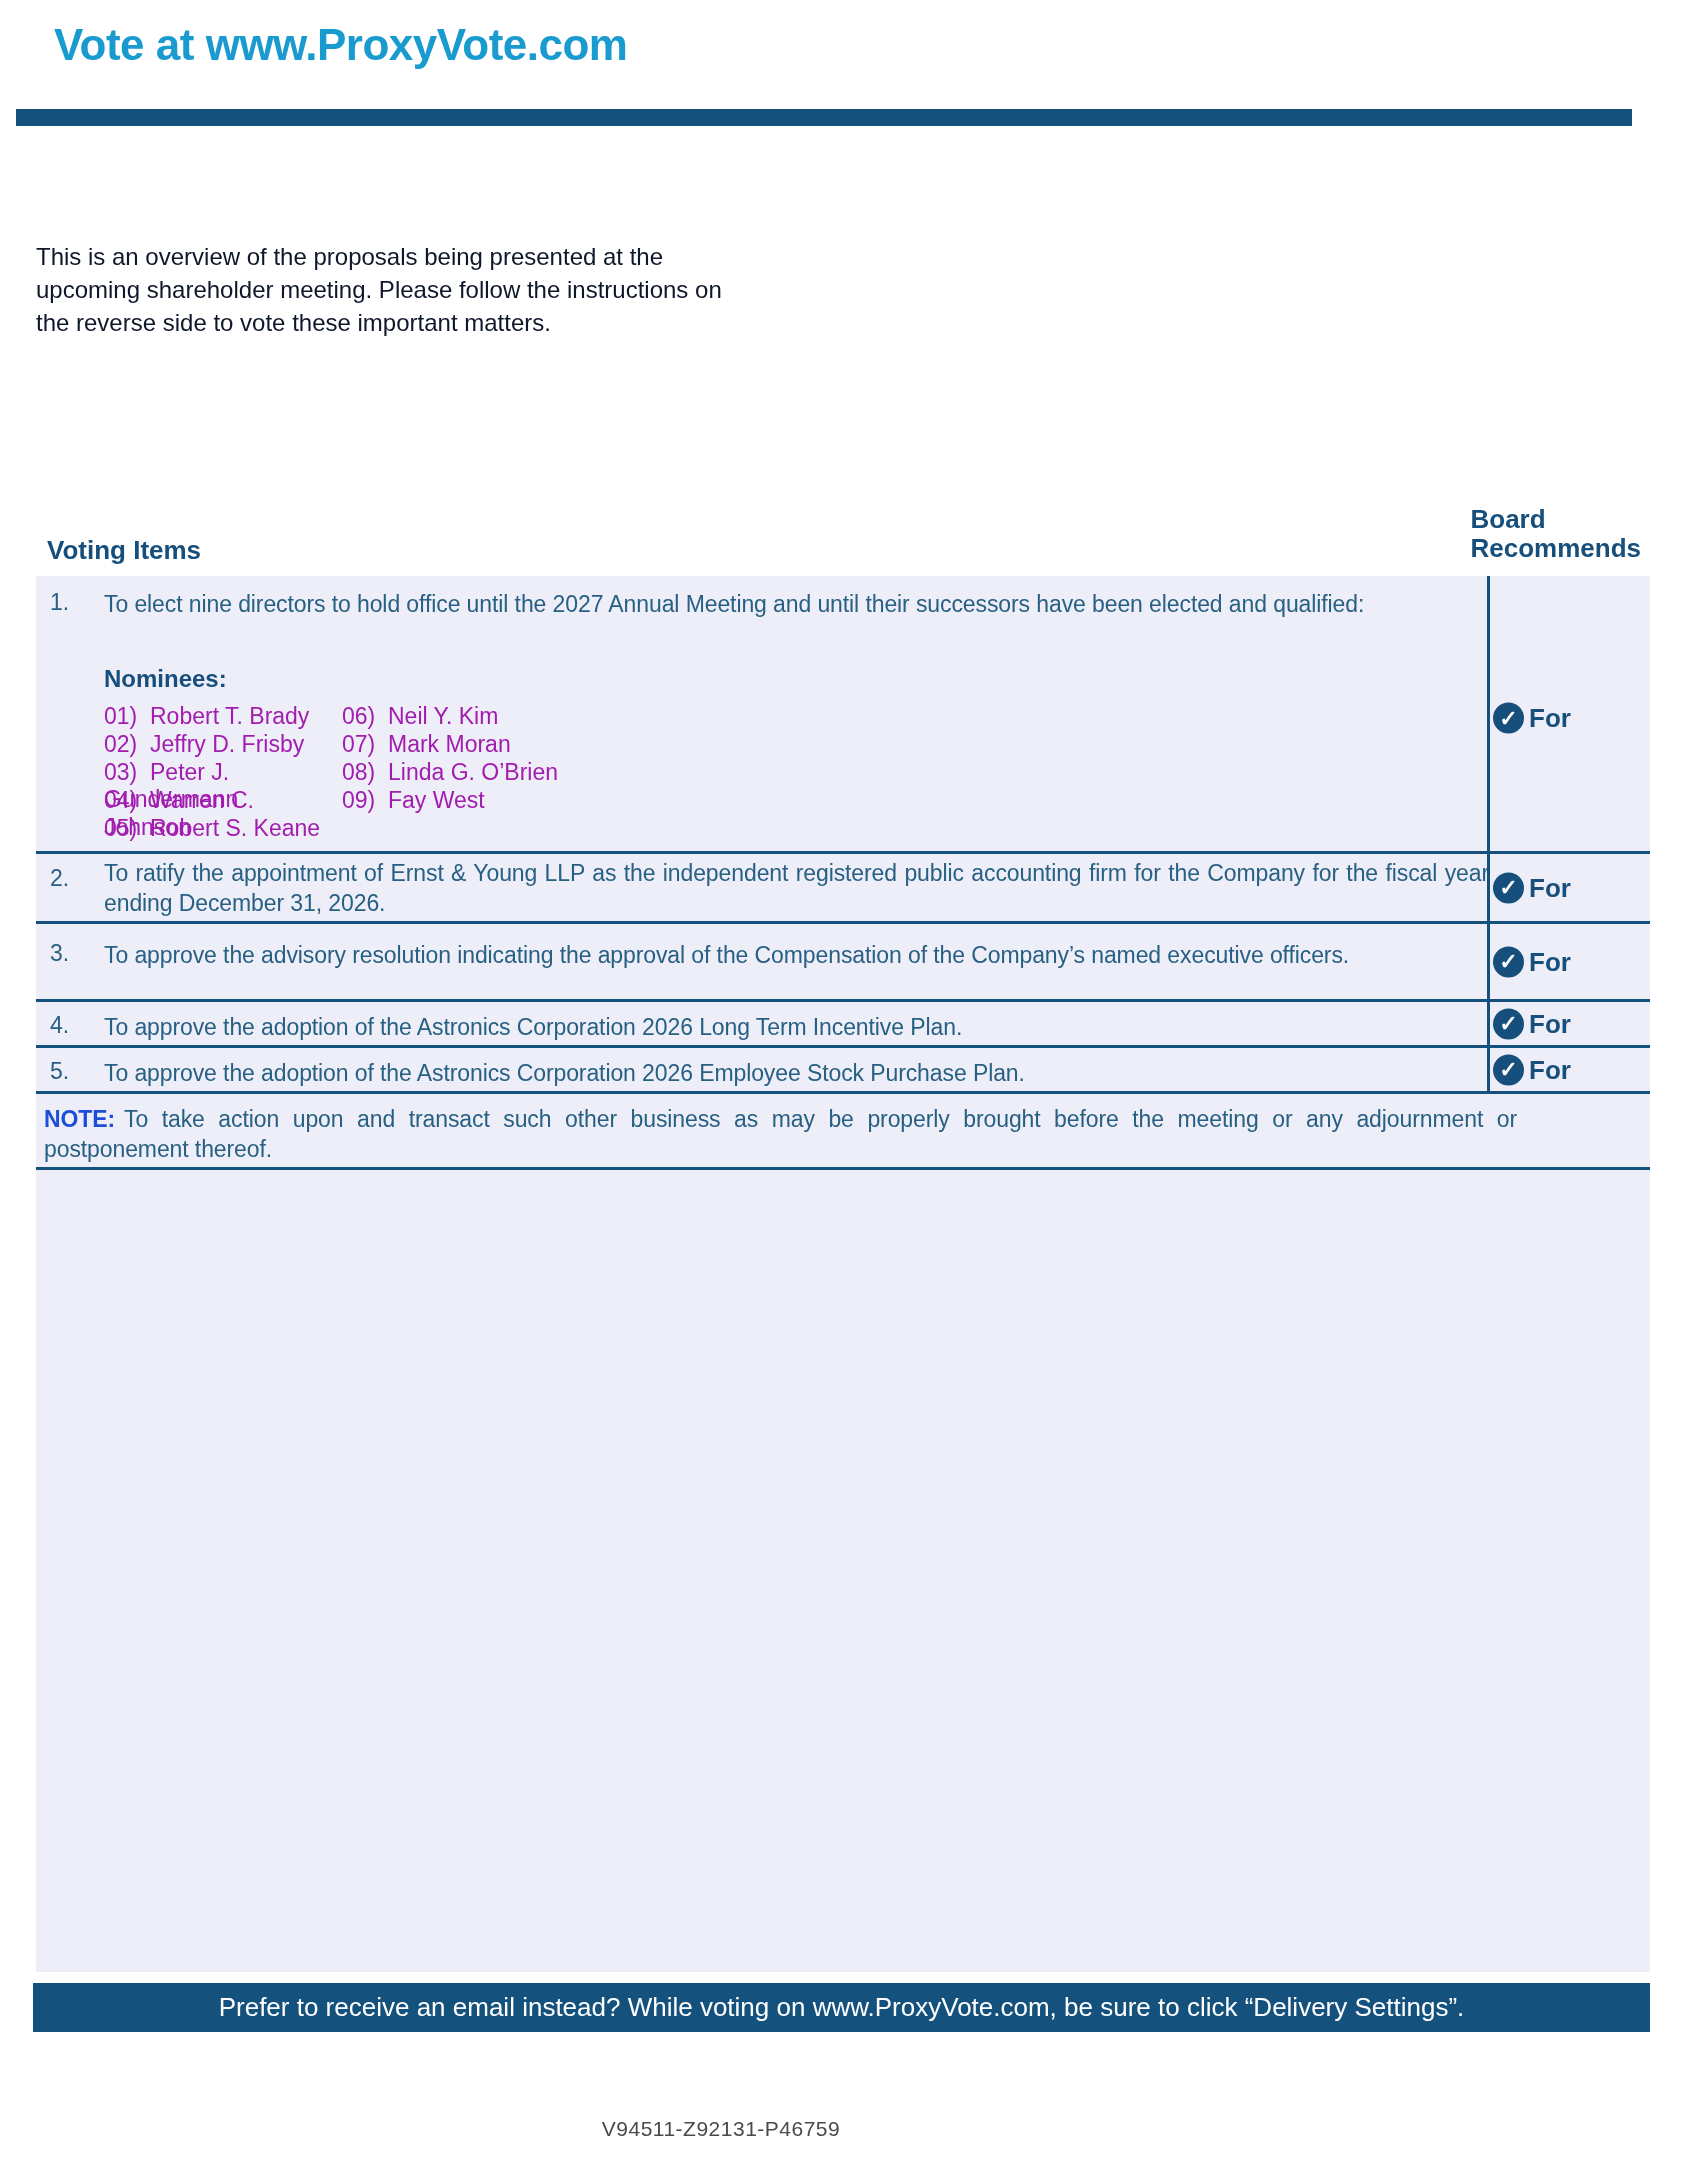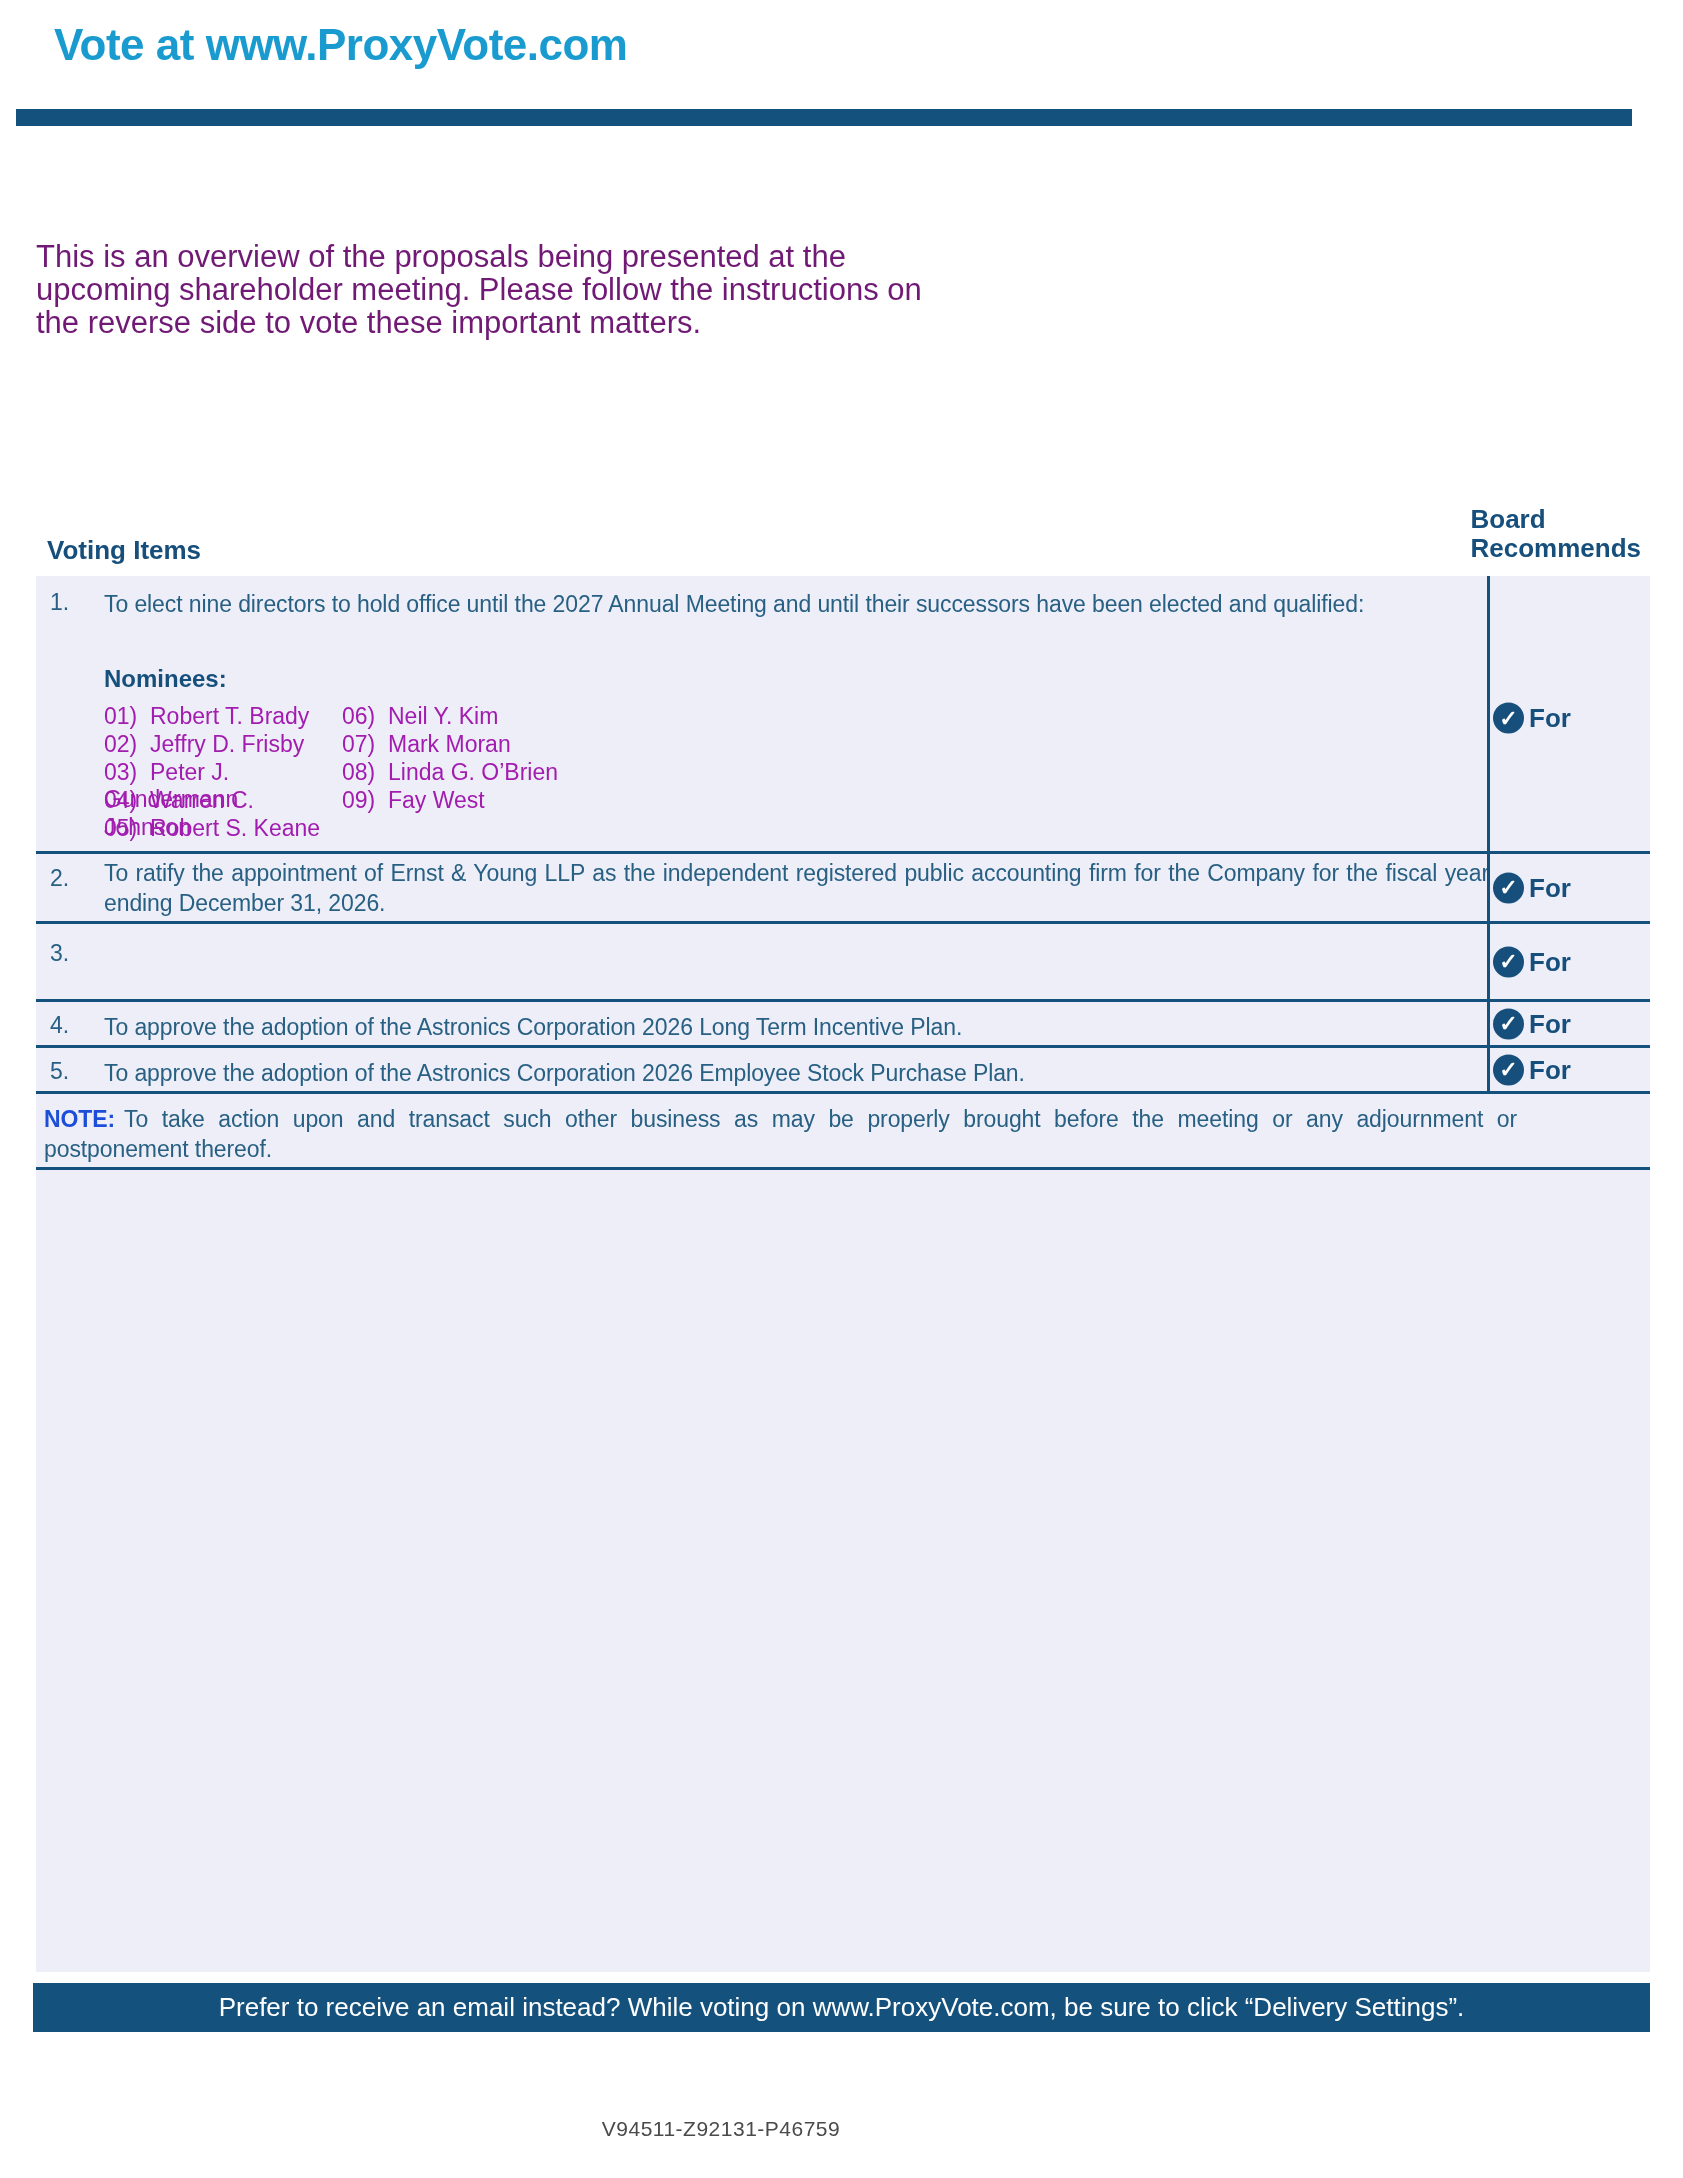--- a/index.html
+++ b/index.html
@@ -9,21 +9,21 @@
   }
   .brand {
     position:absolute; left:54px; top:20px;
     font-size:44px; font-weight:bold; color:#1A9BD0; letter-spacing:-0.5px;
   }
   .top-rule { position:absolute; left:16px; top:109px; width:1616px; height:17px; background:#15517D; }
   .doc-title {
     position:absolute; left:36px; top:166px;
     font-size:39px; font-weight:bold; color:#174F7C; letter-spacing:-0.8px;
   }
-  .intro { position:absolute; left:36px; top:240px; font-size:31px; line-height:33px; color:#701a75; }
+  .intro { position:absolute; left:36px; top:240px; font-size:24px; line-height:33px; color:#0f172a; }
   .items-header { position:absolute; left:47px; top:535px; font-size:26px; font-weight:bold; color:#174F7C; }
   .recommends-header {
     position:absolute; right:42px; top:505px; 
     font-size:26px; font-weight:bold; color:#174F7C; line-height:29px;
   }
   .vtable { position:absolute; left:36px; top:576px; width:1614px; height:1396px; background:#EDEEF8; }
   .vdivider { position:absolute; left:1451px; top:0; width:3px; height:518px; background:#15517D; z-index:2; }
   .vrow, .vnote { position:relative; box-sizing:border-box; border-bottom:3px solid #15517D; }
   .row1 { height:278px; } .row2 { height:70px; } .row3 { height:78px; }
   .row4 { height:46px; } .row5 { height:46px; } .vnote { height:76px; }
@@ -119,20 +119,21 @@
       <div class="for-badge">
         <span class="for-circle">
             <span class="check-glyph">✓</span>
           </span>
         <span class="for-label">For</span>
       </div>
     </div>
 
     <div class="vrow row3">
       <span class="row-num">3.</span>
+      <div class="row-text">To approve the advisory resolution indicating the approval of the Compensation of the Company’s named executive officers.</div>
       <div class="for-badge">
         <span class="for-circle">
             <span class="check-glyph">✓</span>
           </span>
         <span class="for-label">For</span>
       </div>
     </div>
 
     <div class="vrow row4">
       <span class="row-num">4.</span>

